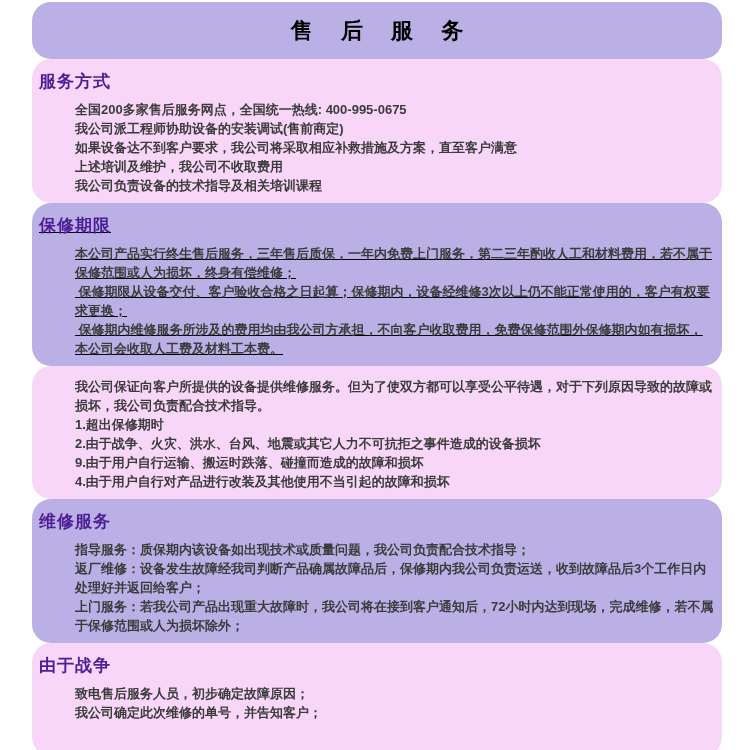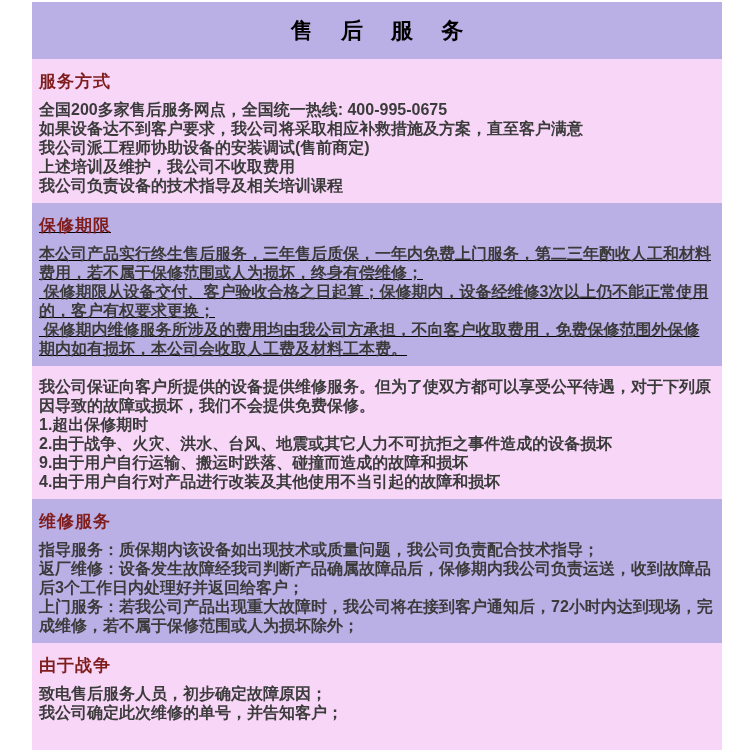--- a/index.html
+++ b/index.html
@@ -1,15 +1,15 @@
 <!DOCTYPE html>
 <html><head>
 <meta charset="utf-8">
 <style>
-  * { margin: 0; padding: 0; box-sizing: border-box; }
+  * { margin: 0; padding: 0; box-sizing: border-box; border-radius: 19px; }
   html, body { background: #ffffff; }
   body { font-family: "Liberation Sans", "DejaVu Sans", sans-serif; }
   .page {
     width: 750px;
     height: 750px;
     background: #ffffff;
     margin: 0 auto;
     padding-top: 2px;
     overflow: hidden;
   }
@@ -29,64 +29,65 @@
     text-indent: 11px;
   }
   .section {
     padding: 11px 7px 8px 7px;
   }
   .section.pink   { background: #f7d6f7; }
   .section.purple { background: #bbb0e6; }
   .section h2 {
     font-size: 17px;
     font-weight: bold;
-    color: #7f1d1d;
+    color: #4c1d95;
     letter-spacing: 1px;
     margin-bottom: 7px;
   }
   .section p {
-    font-size: 16px;
+    font-size: 13px;
     font-weight: bold;
     color: #3b3b3b;
     line-height: 19px;
+    margin-left: 36px;
   }
   .s1 { min-height: 123px; }
   .s2 { min-height: 112px; text-decoration: underline; }
   .s3 { min-height: 130px; }
   .s4 { min-height: 110px; }
   .s5 { min-height: 113px; }
 </style>
 </head>
 <body>
 
 <div class="page">
   <div class="content">
 
     <div class="banner">
       <span>售 后 服 务</span>
     </div>
 
     <div class="section pink s1">
       <h2>服务方式</h2>
       <p>全国200多家售后服务网点，全国统一热线: 400-995-0675</p>
+      <p>我公司派工程师协助设备的安装调试(售前商定)</p>
       <p>如果设备达不到客户要求，我公司将采取相应补救措施及方案，直至客户满意</p>
-      <p>我公司派工程师协助设备的安装调试(售前商定)</p>
       <p>上述培训及维护，我公司不收取费用</p>
       <p>我公司负责设备的技术指导及相关培训课程</p>
     </div>
 
     <div class="section purple s2">
       <h2>保修期限</h2>
       <p>本公司产品实行终生售后服务，三年售后质保，一年内免费上门服务，第二三年酌收人工和材料费用，若不属于保修范围或人为损坏，终身有偿维修；</p>
       <p>&nbsp;保修期限从设备交付、客户验收合格之日起算；保修期内，设备经维修3次以上仍不能正常使用的，客户有权要求更换；</p>
       <p>&nbsp;保修期内维修服务所涉及的费用均由我公司方承担，不向客户收取费用，免费保修范围外保修期内如有损坏，本公司会收取人工费及材料工本费。</p>
     </div>
 
     <div class="section pink s3">
-      <p>我公司保证向客户所提供的设备提供维修服务。但为了使双方都可以享受公平待遇，对于下列原因导致的故障或损坏，我们不会提供免费保修。</p>
+      <p>我公司保证向客户所提供的设备提供维修服务。但为了使双方都可以享受公平待遇，对于下列原因导致的故障或损坏，我公司负责配合技术指导。</p>
       <p>1.超出保修期时</p>
       <p>2.由于战争、火灾、洪水、台风、地震或其它人力不可抗拒之事件造成的设备损坏</p>
       <p>9.由于用户自行运输、搬运时跌落、碰撞而造成的故障和损坏</p>
       <p>4.由于用户自行对产品进行改装及其他使用不当引起的故障和损坏</p>
     </div>
 
     <div class="section purple s4">
       <h2>维修服务</h2>
       <p>指导服务：质保期内该设备如出现技术或质量问题，我公司负责配合技术指导；</p>
       <p>返厂维修：设备发生故障经我司判断产品确属故障品后，保修期内我公司负责运送，收到故障品后3个工作日内处理好并返回给客户；</p>

